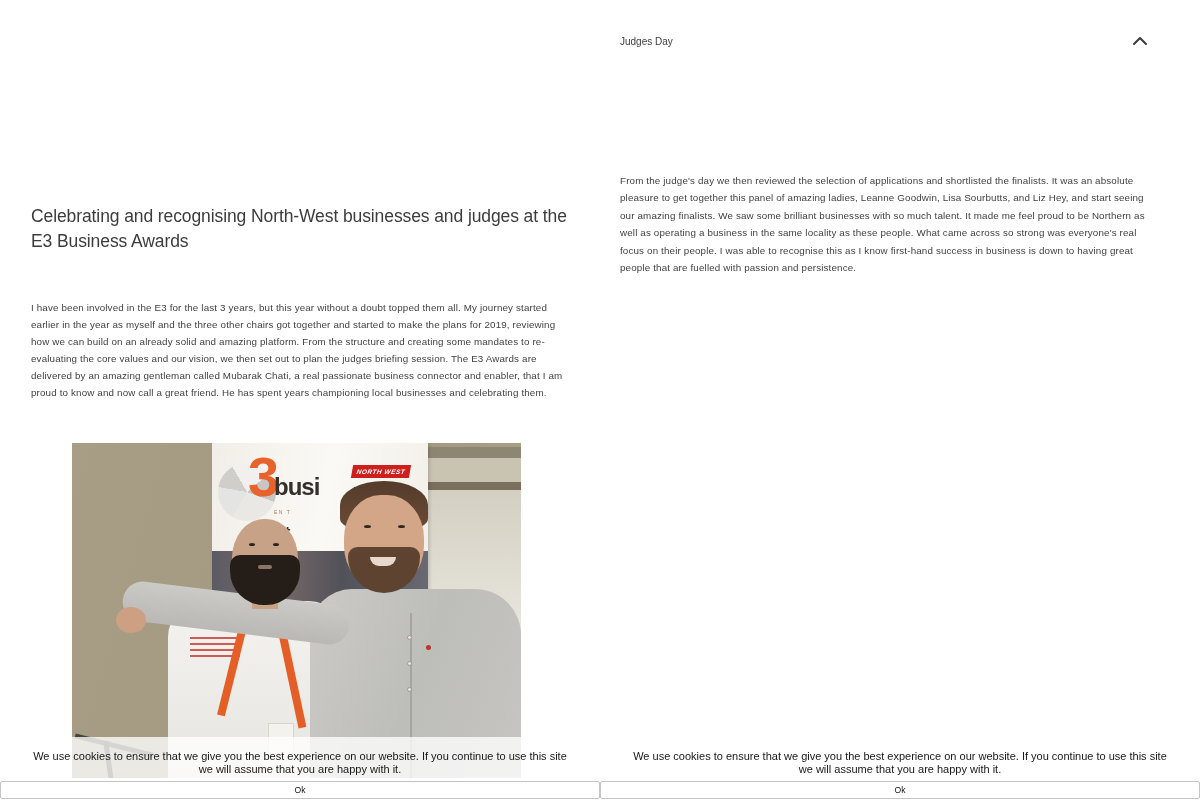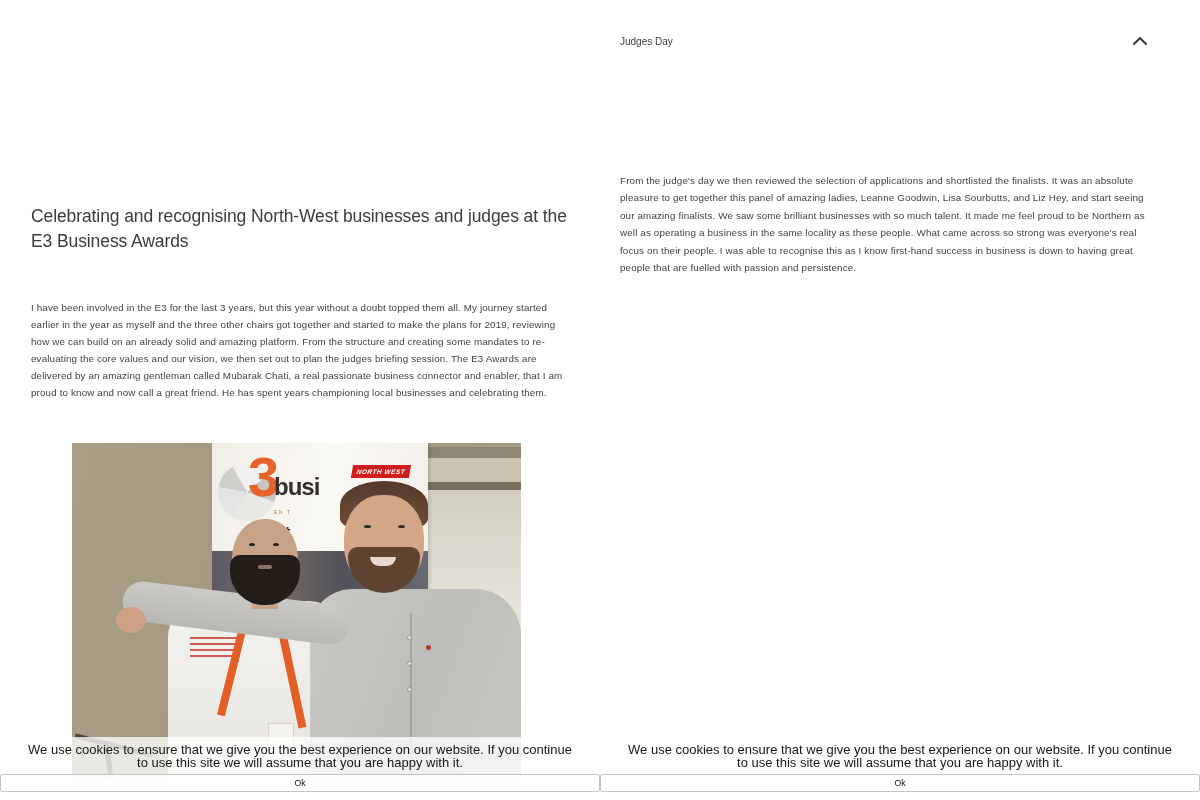--- a/index.html
+++ b/index.html
@@ -100,21 +100,21 @@
   .ph-mouthR { left:298px; top:114px; width:26px; height:9px; background:#e8d9cf;
                border-radius:0 0 12px 12px; z-index:9; }
   .ph-eyeR1, .ph-eyeR2 { width:7px; height:3px; background:#33291f; border-radius:50%; z-index:8; }
   .ph-eyeR1  { left:292px; top:82px; } .ph-eyeR2 { left:326px; top:82px; }
   .ph-chair1 { left:2px; top:300px; width:80px; height:5px; background:#44423c; transform:rotate(14deg); z-index:2; }
   .ph-chair2 { left:34px; top:298px; width:5px; height:40px; background:#3a3833; transform:rotate(-8deg); z-index:2; }
 
   
   .cookie { position:absolute; left:0; top:737px; width:600px; height:63px;
             background:rgba(255,255,255,0.78); z-index:10; text-align:center; }
-  .cookie-msg { margin:6px auto 0; width:545px; font-size:13px; line-height:13px; color:#161616; }
+  .cookie-msg { margin:13px auto 0; width:545px; font-size:11px; line-height:13px; color:#161616; }
   .cookie-buttons { margin-top:5px; display:flex; justify-content:center; gap:9px;flex-direction:column; }
   .cookie-buttons button { font-family:"Liberation Sans", sans-serif; font-size:8.6px;
             color:#111; background:rgba(255,255,255,0.9); border:1px solid #c4c4c4;
             border-radius:2px; padding:3px 11px; cursor:pointer; }
   .cookie-buttons .privacy { text-decoration:underline; padding:3px 14px; }
 </style>
 </head>
 <body>
 
 <div class="stage">

